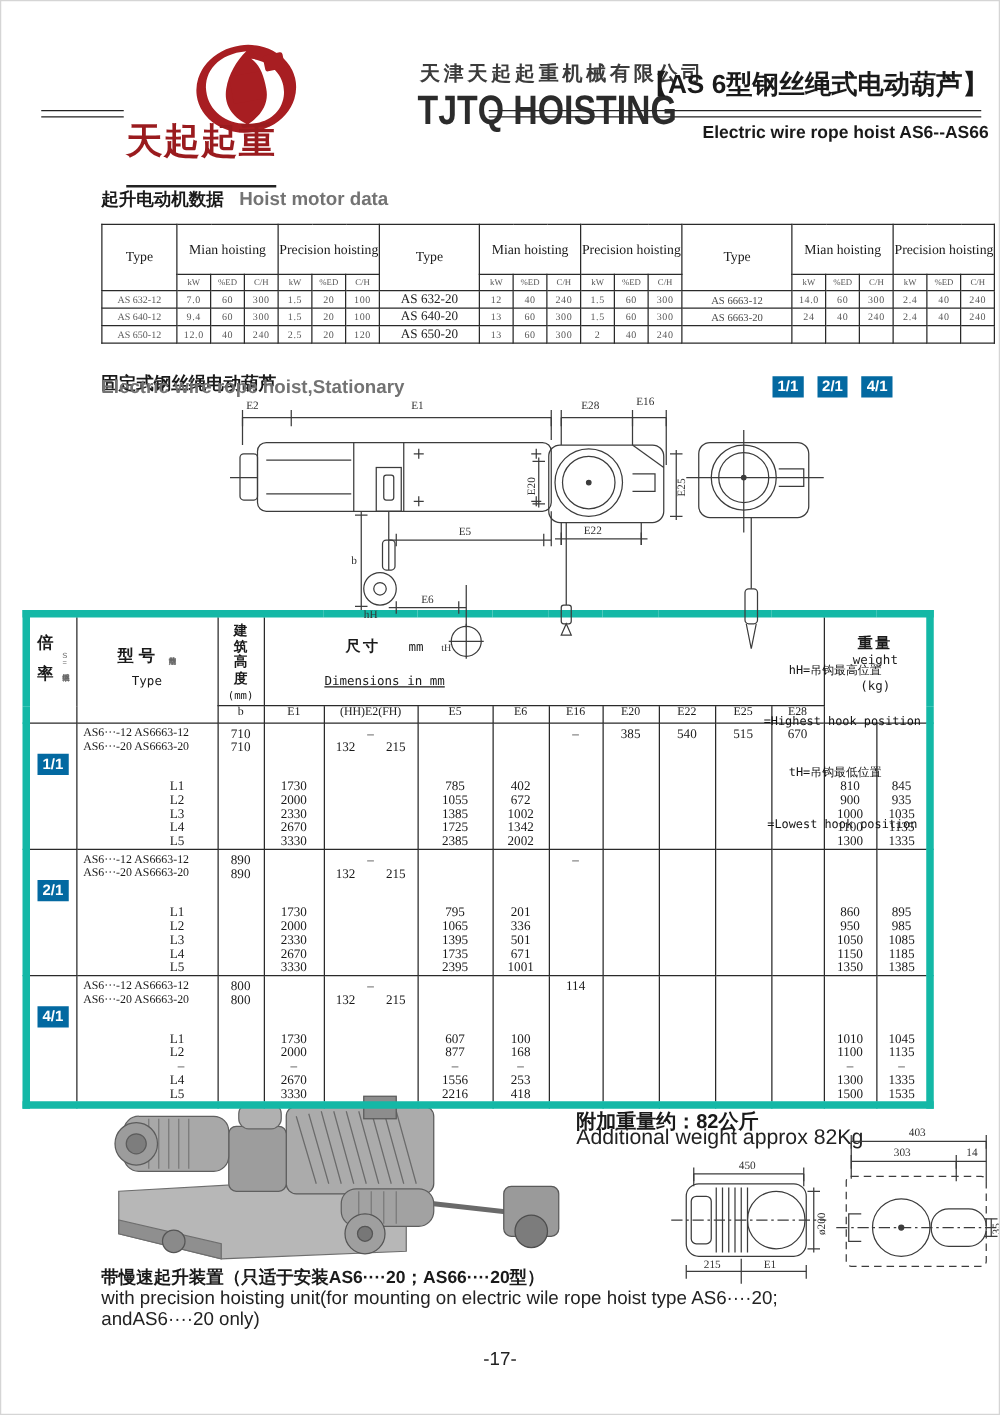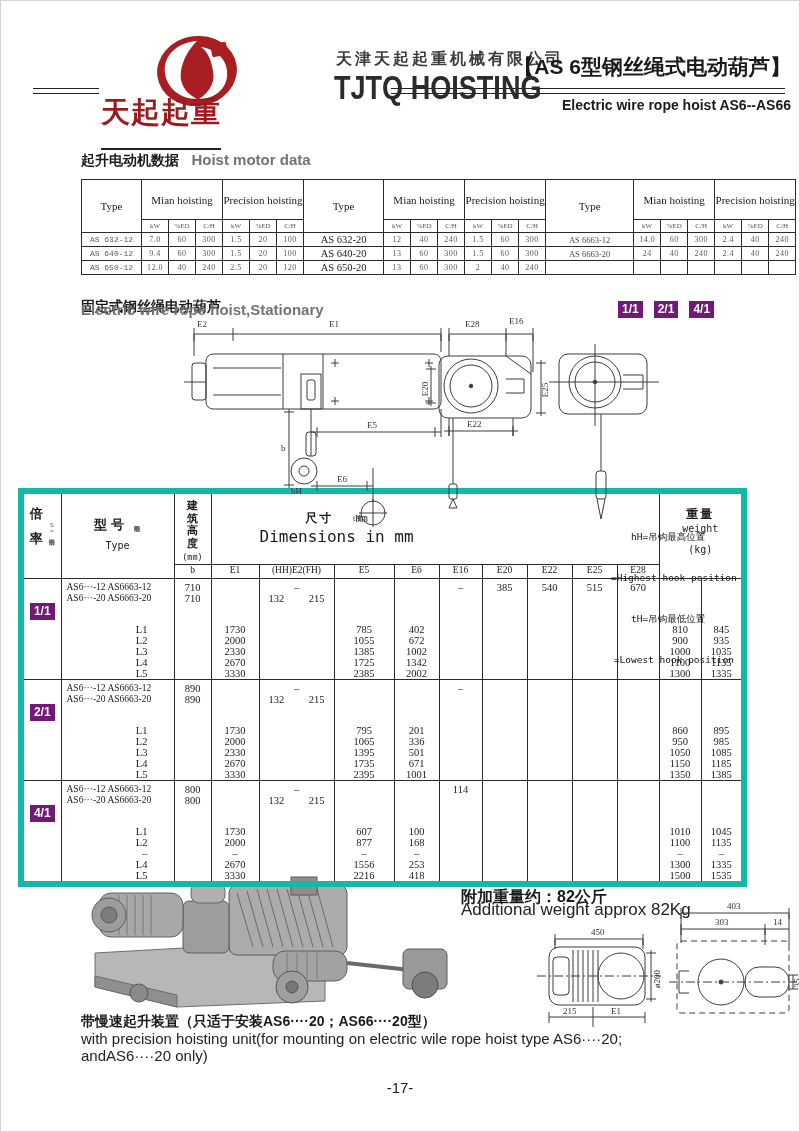--- a/index.html
+++ b/index.html
@@ -24,26 +24,26 @@
 
   
   #motor-table { position:absolute; left:80px; top:178px; width:714px;
                  border-collapse:collapse; table-layout:fixed; }
   #motor-table th, #motor-table td { border:1px solid #2a2a2a; padding:0; text-align:center; overflow:hidden; }
   #motor-table thead tr:first-child th { height:40px; font-family:"Liberation Serif",serif; font-weight:normal; font-size:11px; }
   #motor-table .unit-row th { height:13px; font-size:7px; color:#555; font-weight:normal; border-top:none; font-family:"Liberation Serif",serif; }
   #motor-table .th-type { border-bottom:1px solid #2a2a2a; }
   #motor-table tbody td { height:14px; }
   .mt-num { font-family:"Liberation Serif",serif; font-size:8px; color:#5a5a5a; letter-spacing:.5px; }
-  .mt-type { font-family:Liberation Mono, monospace; font-size:8px; color:#5a5a5a; white-space:nowrap; }
+  .mt-type { font-family:Liberation Serif, serif; font-size:8px; color:#5a5a5a; white-space:nowrap; }
   .mt-type-clear { font-family:"Liberation Serif",serif; font-size:10.5px; color:#222; white-space:nowrap; }
   .mt-type-semi { font-family:"Liberation Serif",serif; font-size:8.5px; color:#4a4a4a; white-space:nowrap; }
 
   
-  .badge { display:inline-block; background:#701a75; color:#fff; font-weight:bold;
+  .badge { display:inline-block; background:#0369a1; color:#fff; font-weight:bold;
            font-size:12px; line-height:17px; padding:0 4px; }
 
   
   svg text { font-family:"Liberation Serif",serif; fill:#333; stroke:none; }
   #top-drawing { pointer-events:none; z-index:3; }
   #photo-svg { filter:grayscale(1) blur(.3px); }
 
   
   #dim-table { position:absolute; left:17px; top:487px; width:723px;
                border-collapse:collapse; table-layout:fixed; z-index:1; }
@@ -55,21 +55,21 @@
   .h-type-wrap { display:flex; justify-content:center; gap:4px; padding-top:14px; }
   .h-type-cn { font-size:13px; font-weight:bold; letter-spacing:4px; margin-top:8px; }
   .h-type-en { font-family:"DejaVu Sans Mono",monospace; font-size:10px; text-align:center; margin-top:6px; }
   .h-height { display:flex; flex-direction:column; align-items:center; padding-top:5px; }
   .h-height-cn { font-size:11px; font-weight:bold; width:13px; line-height:1.15; text-align:center; }
   .h-height-unit { font-family:"DejaVu Sans Mono",monospace; font-size:8.5px; margin-top:2px; }
   .h-dims { position:relative; height:70px; }
   .h-dims-left { position:absolute; left:48px; top:14px; }
   .h-dims-cn { font-size:12px; font-weight:bold; letter-spacing:2px; display:inline-block; }
   .h-dims-unit { font-family:"DejaVu Sans Mono",monospace; font-size:10px; margin-left:18px; }
-  .h-dims-en { font-family:"DejaVu Sans Mono",monospace; font-size:16px; margin-top:0; }
+  .h-dims-en { font-family:"DejaVu Sans Mono",monospace; font-size:10px; margin-top:14px;text-decoration:underline; }
   .h-legend { position:absolute; left:388px; top:8px; font-family:"DejaVu Sans Mono",monospace;
               font-size:9.5px; line-height:1.45; color:#111; white-space:pre; }
   .h-weight { text-align:center; font-family:"DejaVu Sans Mono",monospace; font-size:10px; padding-top:12px; }
   .h-weight-cn { font-size:12px; font-weight:bold; font-family:"Liberation Sans",sans-serif; letter-spacing:2px; }
   .h-weight-kg { margin-top:10px; }
   .ecol-row th { height:14px; font-family:"Liberation Serif",serif; font-size:9.5px; text-align:center; vertical-align:middle; white-space:nowrap; }
   #dim-table tbody tr { height:101px; }
   #dim-table tbody td { overflow:hidden; }
   .dt-ratio { text-align:center; }
   .dt-ratio .badge { margin-top:24px; }

